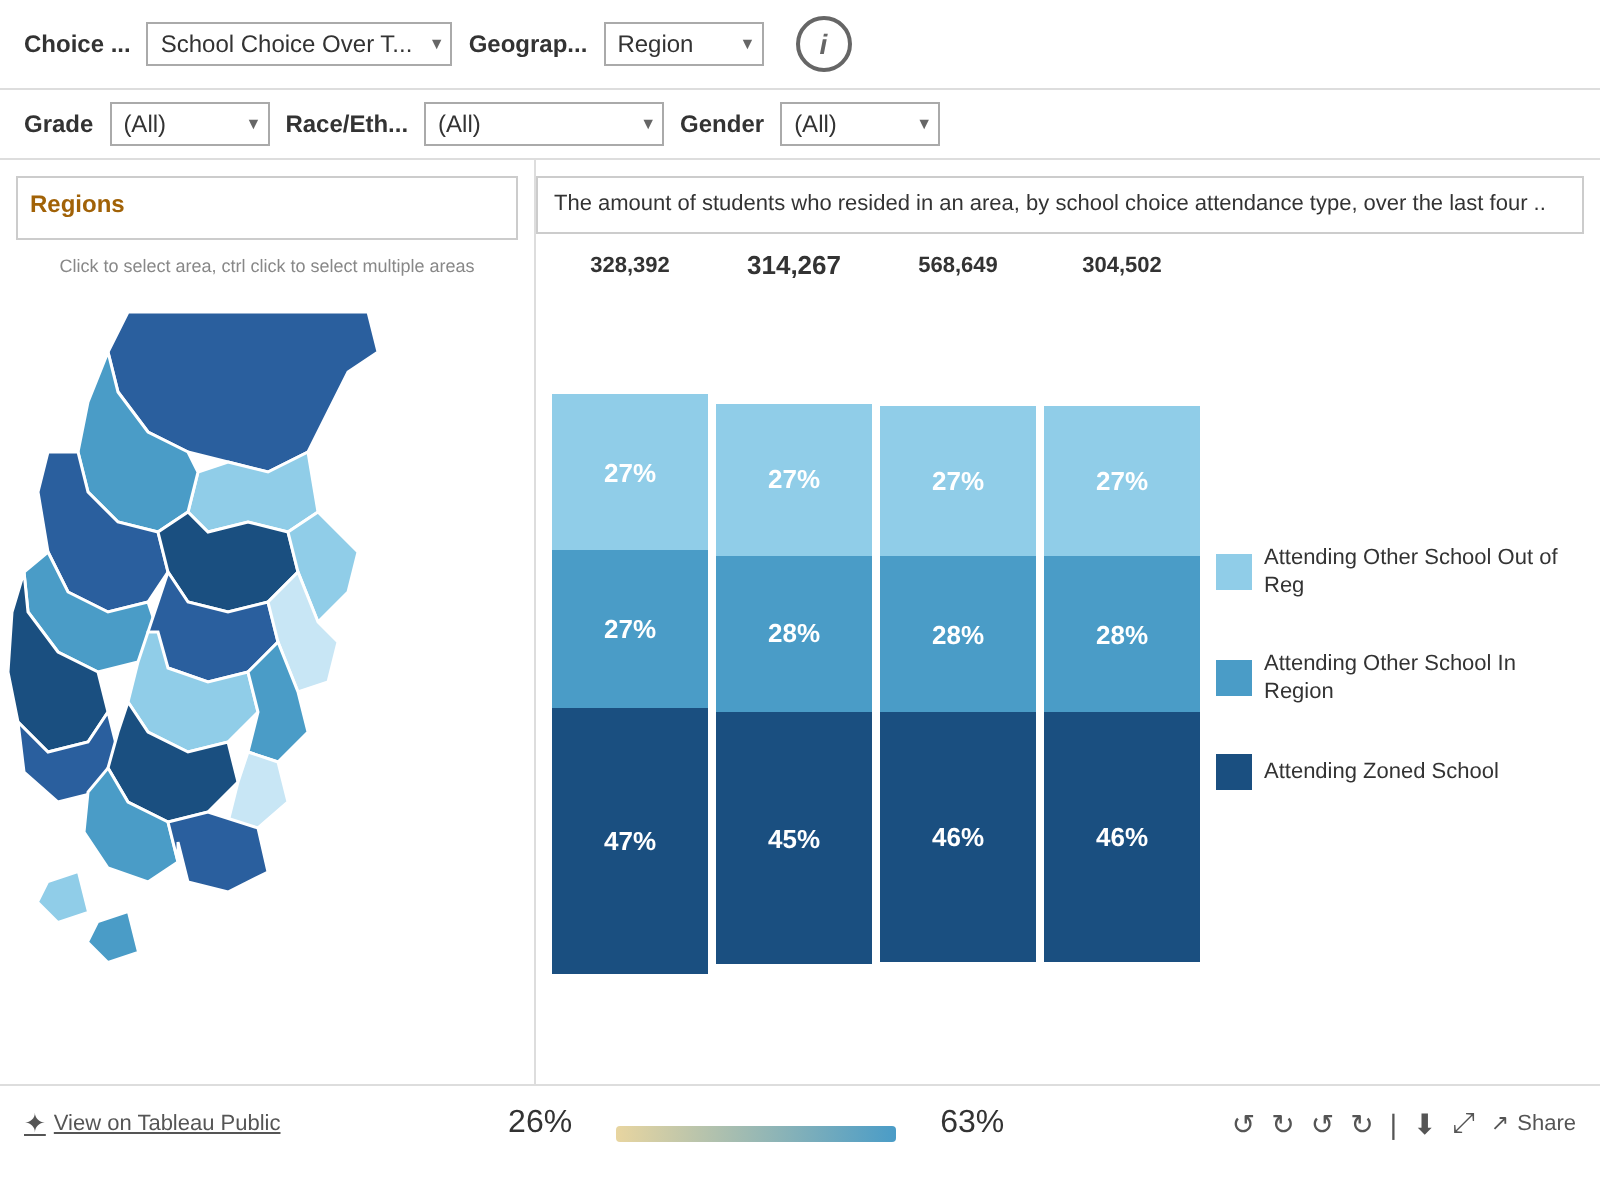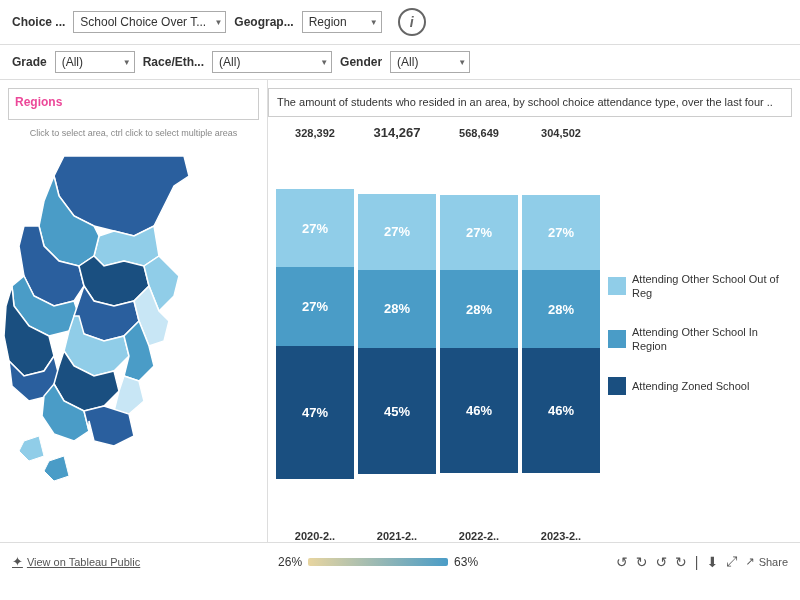--- a/index.html
+++ b/index.html
@@ -14,21 +14,21 @@
     .select-wrapper { position: relative; display: inline-block; }
     .select-wrapper::after { content: '▼'; font-size: 8px; position: absolute; right: 4px; top: 50%; transform: translateY(-50%); pointer-events: none; color: #666; }
     .info-icon { width: 28px; height: 28px; border-radius: 50%; border: 2px solid #666; display: flex; align-items: center; justify-content: center; font-style: italic; font-weight: bold; font-size: 14px; color: #666; cursor: pointer; margin-left: 8px; }
     
     
     .filter-bar-2 { display: flex; align-items: center; padding: 6px 12px; gap: 8px; border-bottom: 1px solid #ddd; }
     
     
     .left-panel { width: 270px; border-right: 1px solid #ddd; display: flex; flex-direction: column; }
     .regions-box { border: 1px solid #ccc; margin: 8px; padding: 6px; }
-    .regions-title { font-weight: bold; font-size: 12px; color: #ec4899; margin-bottom: 4px; }
+    .regions-title { font-weight: bold; font-size: 12px; color: #a16207; margin-bottom: 4px; }
     .map-hint { font-size: 10px; color: #666; text-align: center; padding: 4px 8px; }
     
     
     .map-area { flex: 1; position: relative; overflow: hidden; padding: 4px; }
     
     
     .desc-box { border: 1px solid #ccc; padding: 6px 8px; margin: 8px 8px 0 0; font-size: 11px; color: #333; line-height: 1.4; }
     .bar-segment { display: flex; align-items: center; justify-content: center; font-size: 13px; font-weight: bold; color: #fff; }
     
     .seg-dark { background: #1a4f80; }
@@ -36,21 +36,21 @@
     .seg-light { background: #90cde8; }
     
     
     .legend { display: flex; flex-direction: column; justify-content: center; gap: 24px; padding: 20px 0 20px 8px; min-width: 200px; }
     .legend-item { display: flex; align-items: center; gap: 6px; }
     .legend-color { width: 18px; height: 18px; flex-shrink: 0; }
     .legend-text { font-size: 11px; color: #333; line-height: 1.3; }
     
     
     .bottom-bar { height: 38px; border-top: 1px solid #ddd; display: flex; align-items: center; padding: 0 12px; justify-content: space-between; }
-    .range-container { display: flex; align-items: center; gap: 6px; font-size: 12px; color: #333; }
+    .range-container { display: flex; align-items: flex-end; gap: 22px; font-size: 16px; color: #333; }
     .range-bar { width: 140px; height: 8px; background: linear-gradient(to right, #e8d5a0, #4a9cc7); border-radius: 2px; position: relative; }
     .tableau-link { display: flex; align-items: center; gap: 4px; font-size: 11px; color: #555; cursor: pointer; text-decoration: underline; }
     .nav-icons { display: flex; align-items: center; gap: 8px; }
     .nav-icon { font-size: 14px; color: #555; cursor: pointer; }
     .share-btn { display: flex; align-items: center; gap: 4px; font-size: 11px; color: #555; cursor: pointer; }
   </style>
 </head>
 <body>
 
 <div class="container">
@@ -164,26 +164,20 @@
               <div class="bar-segment seg-dark" style="height:45%; flex:1;">46%</div>
             </div>
 
             <div style="width:78px; height:278px; display:flex; flex-direction:column;">
               <div class="bar-segment seg-light" style="height:27%;">27%</div>
               <div class="bar-segment seg-medium" style="height:28%;">28%</div>
               <div class="bar-segment seg-dark" style="height:45%; flex:1;">46%</div>
             </div>
           </div>
 
-          <div style="display:flex; gap:4px; padding: 4px 0 0 4px;">
-            <div style="width:78px; text-align:center; font-size:11px; font-weight:bold; color:#333;">2020-2..</div>
-            <div style="width:78px; text-align:center; font-size:11px; font-weight:bold; color:#333;">2021-2..</div>
-            <div style="width:78px; text-align:center; font-size:11px; font-weight:bold; color:#333;">2022-2..</div>
-            <div style="width:78px; text-align:center; font-size:11px; font-weight:bold; color:#333;">2023-2..</div>
-          </div>
         </div>
 
         <div class="legend" style="padding-right:8px;">
           <div class="legend-item">
             <div class="legend-color" style="background:#90cde8;"></div>
             <span class="legend-text">Attending Other School Out of Reg</span>
           </div>
           <div class="legend-item">
             <div class="legend-color" style="background:#4a9cc7;"></div>
             <span class="legend-text">Attending Other School In Region</span>

